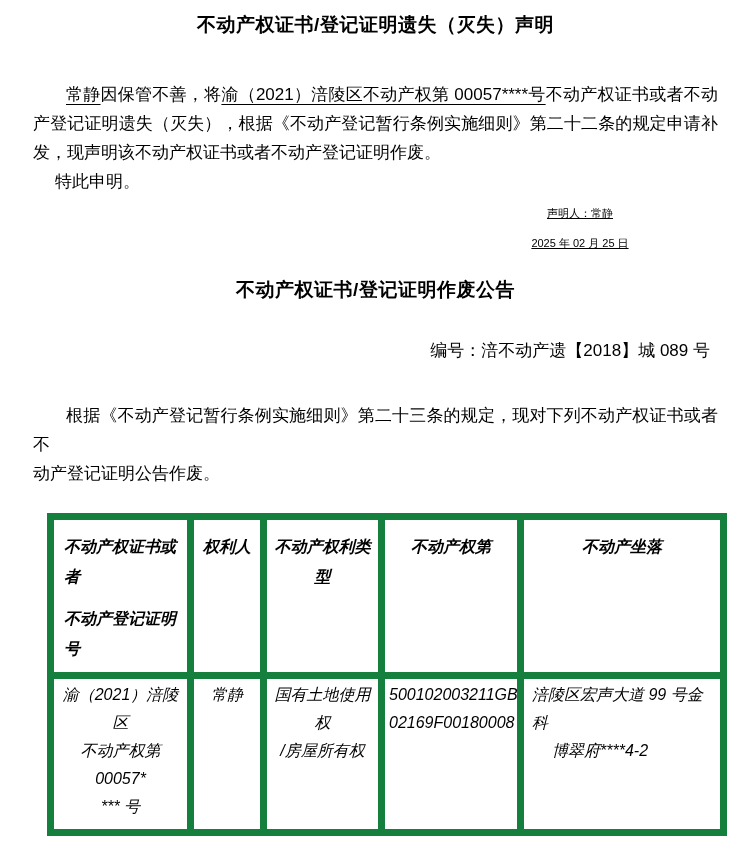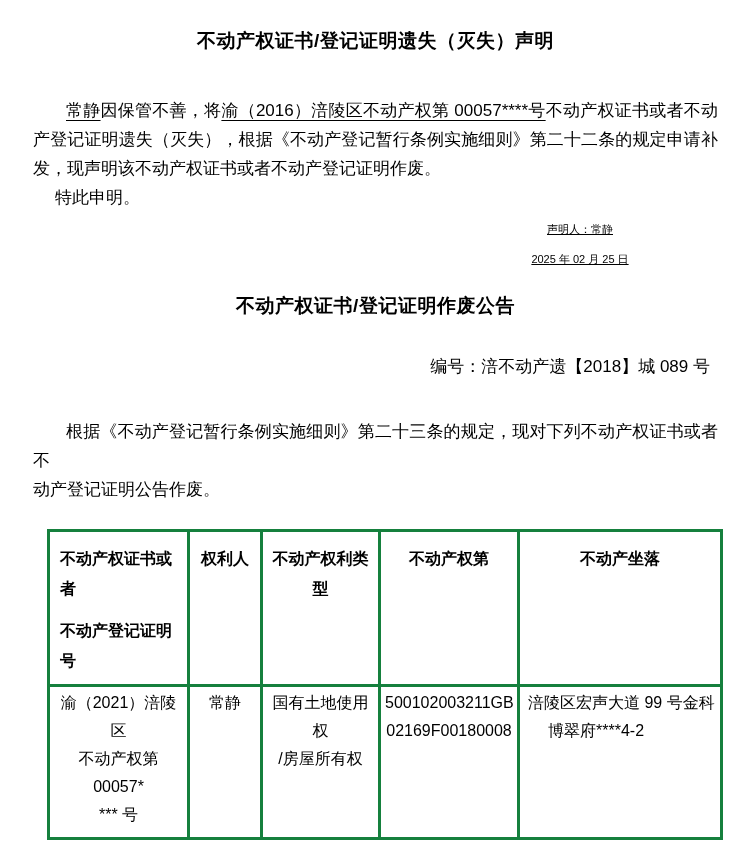--- a/index.html
+++ b/index.html
@@ -8,20 +8,21 @@
     width: 751px;
     height: 854px;
     box-sizing: border-box;
     padding: 30px 33px 18px 33px;
     background: #ffffff;
     color: #000000;
     font-family: "Liberation Sans", sans-serif;
     display: flex;
     flex-direction: column;
     overflow: hidden;
+    justify-content: flex-end;
   }
   .title {
     text-align: center;
     font-size: 19px;
     font-weight: bold;
     line-height: 22px;
     letter-spacing: 0.5px;
   }
   .title2 { margin-top: 20px; line-height: 24px; }
   .para { font-size: 17px; }
@@ -55,43 +56,44 @@
     table-layout: fixed;
     width: 673px;
     font-size: 16px;
   }
   .rev-table col.c1 { width: 140px; }
   .rev-table col.c2 { width: 73px; }
   .rev-table col.c3 { width: 118px; }
   .rev-table col.c4 { width: 139px; }
   .rev-table col.c5 { width: 203px; }
   .rev-table th, .rev-table td {
-    border: 3px solid #15803d;
+    border: 7px solid #15803d;
     vertical-align: top;
     padding: 12px 4px 8px 4px;
     font-weight: normal;
+    font-style: italic;
   }
   .rev-table th { font-weight: bold; text-align: center; }
   .rev-table th.col-0 { text-align: left; padding-left: 10px; }
   .rev-table td { height: 121px; box-sizing: border-box; padding-top: 2px; text-align: center; }
   .rev-table td.col-4 { text-align: left; padding-left: 8px; }
   .th-line { line-height: 30px; }
   .th-line + .th-line { margin-top: 12px; }
   .cell-line { line-height: 28px; }
   .rev-table td.col-4 .cell-line + .cell-line { padding-left: 20px; }
 </style>
 </head>
 <body>
 
 <div class="page">
 
   <div class="title">不动产权证书/登记证明遗失（灭失）声明</div>
 
   <div class="para para1">
-      <div class="line fill indent"><span class="u">常静</span><span class="">因保管不善，将</span><span class="u">渝（2016）涪陵区不动产权第 00057****号</span><span class="">不动产权证书或者不动</span></div>
+      <div class="line fill indent"><span class="u">常静</span><span class="">因保管不善，将</span><span class="u">渝（2021）涪陵区不动产权第 00057****号</span><span class="">不动产权证书或者不动</span></div>
       <div class="line fill"><span class="">产登记证明遗失（灭失），根据《不动产登记暂行条例实施细则》第二十二条的规定申请补</span></div>
       <div class="line"><span class="">发，现声明该不动产权证书或者不动产登记证明作废。</span></div>
       <div class="line indent-sm"><span class="">特此申明。</span></div>
     </div>
 
   <div class="sign-block">
     <div class="sign-line">声明人：常静</div>
     <div class="sign-line">2025 年 02 月 25 日</div>
   </div>
 

